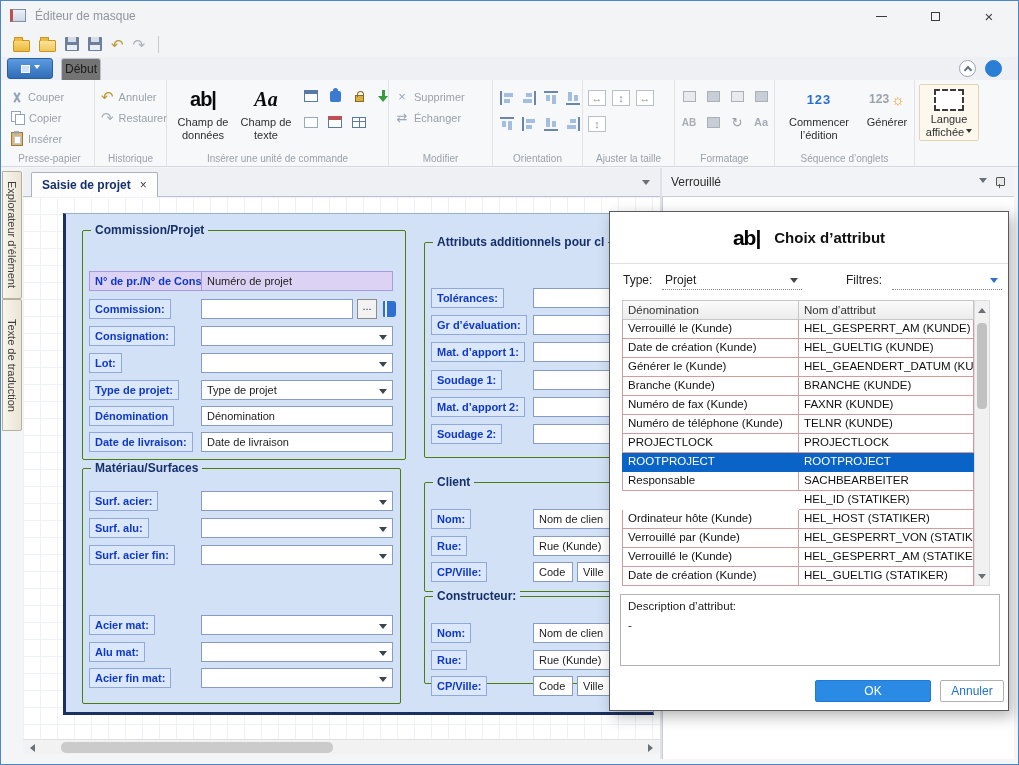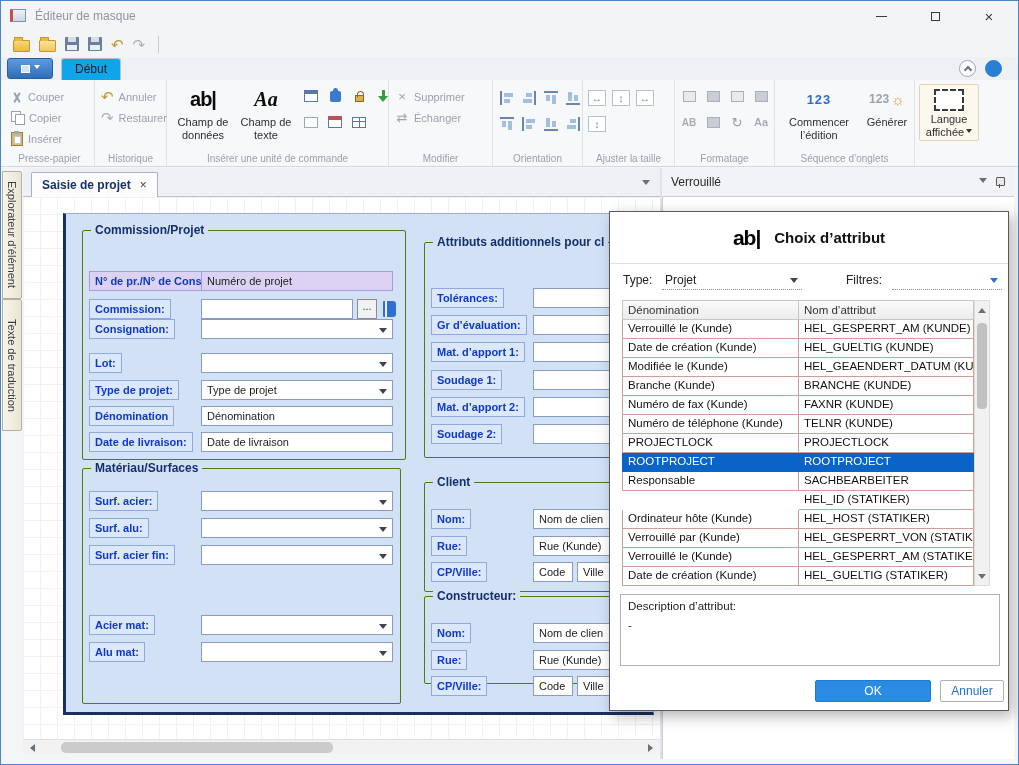--- a/index.html
+++ b/index.html
@@ -27,21 +27,21 @@
 .ic-folder.lt{background:linear-gradient(#fbe49a,#f0c75e)}
 .ic-floppy{width:14px;height:14px;background:#6d7f9d;border-radius:1px;position:relative}
 .ic-floppy::before{content:"";position:absolute;top:0;left:3px;width:8px;height:5px;background:#d7dee8}
 .ic-floppy::after{content:"";position:absolute;bottom:1px;left:2px;width:10px;height:5px;background:#e9eef5}
 
 
 .tabrow{left:0;top:56px;width:1017px;height:23px;background:#eef0f3}
 .appmenu{left:6px;top:1px;width:46px;height:21px;background:linear-gradient(#5c9be0,#2f6db8);border:1px solid #2a5f9e;border-radius:3px;display:flex;align-items:center;justify-content:center;gap:4px}
 .appmenu .mini{width:9px;height:8px;border:1px solid #fff;background:#cfe2f6}
 .caret-w{width:0;height:0;border:3px solid transparent;border-top:4px solid #fff}
-.rtab{left:60px;top:1px;width:60px;height:23px;background:#0ea5e9;border:1px solid #b9c2ce;border-bottom:none;border-radius:3px 3px 0 0;text-align:center;line-height:21px;color:#1c1c1c}
+.rtab{left:60px;top:1px;width:40px;height:23px;background:#737373;border:1px solid #b9c2ce;border-bottom:none;border-radius:3px 3px 0 0;text-align:center;line-height:21px;color:#1c1c1c}
 .circlebtn{top:3px;width:17px;height:17px;border-radius:50%;border:1px solid #9aa4b2;background:#fff;display:flex;align-items:center;justify-content:center}
 .chev-up{width:6px;height:6px;border-left:2px solid #6a7482;border-top:2px solid #6a7482;transform:rotate(45deg);margin-top:3px}
 .helpbtn{background:#2a7fd4;border-color:#2a7fd4;color:#fff;font-weight:bold;font-size:12px}
 
 
 .ribbon{left:0;top:79px;width:1017px;height:87px;background:#f7f8fa;border-bottom:1px solid #d4d8de}
 .rgroup{position:absolute;top:0;height:86px;border-right:1px solid #e0e3e8}
 .glabel{position:absolute;left:0;right:0;bottom:2px;text-align:center;font-size:10px;color:#9aa1aa;white-space:nowrap;overflow:hidden}
 .rsmall{position:absolute;left:6px;height:19px;display:flex;align-items:center;gap:5px;color:#9aa1aa;font-size:11px;white-space:nowrap}
 .rbig{position:absolute;top:4px;display:flex;flex-direction:column;align-items:center;gap:2px;text-align:center}
@@ -393,21 +393,21 @@
         <div class="frow" style="top:40px">
           <span class="flabel lavbox">N° de pr./N° de Cons.</span>
           <div class="ffield lavbox" style="left:118px;width:192px">Numéro de projet</div>
         </div>
         <div class="frow" style="top:68px">
           <span class="flabel">Commission:</span>
           <div class="ffield" style="left:118px;width:152px"></div>
           <span class="dots" style="left:274px">...</span>
           <span class="book" style="left:300px"></span>
         </div>
-        <div class="frow" style="top:88px">
+        <div class="frow" style="top:95px">
           <span class="flabel">Consignation:</span>
           <div class="ffield drop" style="left:118px;width:192px"></div>
         </div>
         <div class="frow" style="top:122px">
           <span class="flabel">Lot:</span>
           <div class="ffield drop" style="left:118px;width:192px"></div>
         </div>
         <div class="frow" style="top:149px">
           <span class="flabel">Type de projet:</span>
           <div class="ffield drop" style="left:118px;width:192px">Type de projet</div>
@@ -435,20 +435,24 @@
         <div class="frow" style="top:76px">
           <span class="flabel">Surf. acier fin:</span>
           <div class="ffield drop" style="left:118px;width:192px"></div>
         </div>
         <div class="frow" style="top:146px">
           <span class="flabel">Acier mat:</span>
           <div class="ffield drop" style="left:118px;width:192px"></div>
         </div>
         <div class="frow" style="top:173px">
           <span class="flabel">Alu mat:</span>
+          <div class="ffield drop" style="left:118px;width:192px"></div>
+        </div>
+        <div class="frow" style="top:199px">
+          <span class="flabel">Acier fin mat:</span>
           <div class="ffield drop" style="left:118px;width:192px"></div>
         </div>
       </div>
 
       <div class="fgroup" style="left:358px;top:28px;width:230px;height:216px">
         <span class="gtitle">Attributs additionnels pour cl</span>
         <div class="frow" style="top:45px">
           <span class="flabel">Tolérances:</span>
           <div class="ffield" style="left:108px;width:114px"></div>
         </div>
@@ -545,21 +549,21 @@
       <div class="th c2">Nom d’attribut</div>
       <div class="tr" style="top:20px">
           <div class="td c1">Verrouillé le (Kunde)</div>
           <div class="td c2">HEL_GESPERRT_AM (KUNDE)</div>
         </div>
       <div class="tr" style="top:39px">
           <div class="td c1">Date de création (Kunde)</div>
           <div class="td c2">HEL_GUELTIG (KUNDE)</div>
         </div>
       <div class="tr" style="top:58px">
-          <div class="td c1">Modifiée le (Kunde)</div>
+          <div class="td c1">Générer le (Kunde)</div>
           <div class="td c2">HEL_GEAENDERT_DATUM (KUNDE)</div>
         </div>
       <div class="tr" style="top:77px">
           <div class="td c1">Branche (Kunde)</div>
           <div class="td c2">BRANCHE (KUNDE)</div>
         </div>
       <div class="tr" style="top:96px">
           <div class="td c1">Numéro de fax (Kunde)</div>
           <div class="td c2">FAXNR (KUNDE)</div>
         </div>

